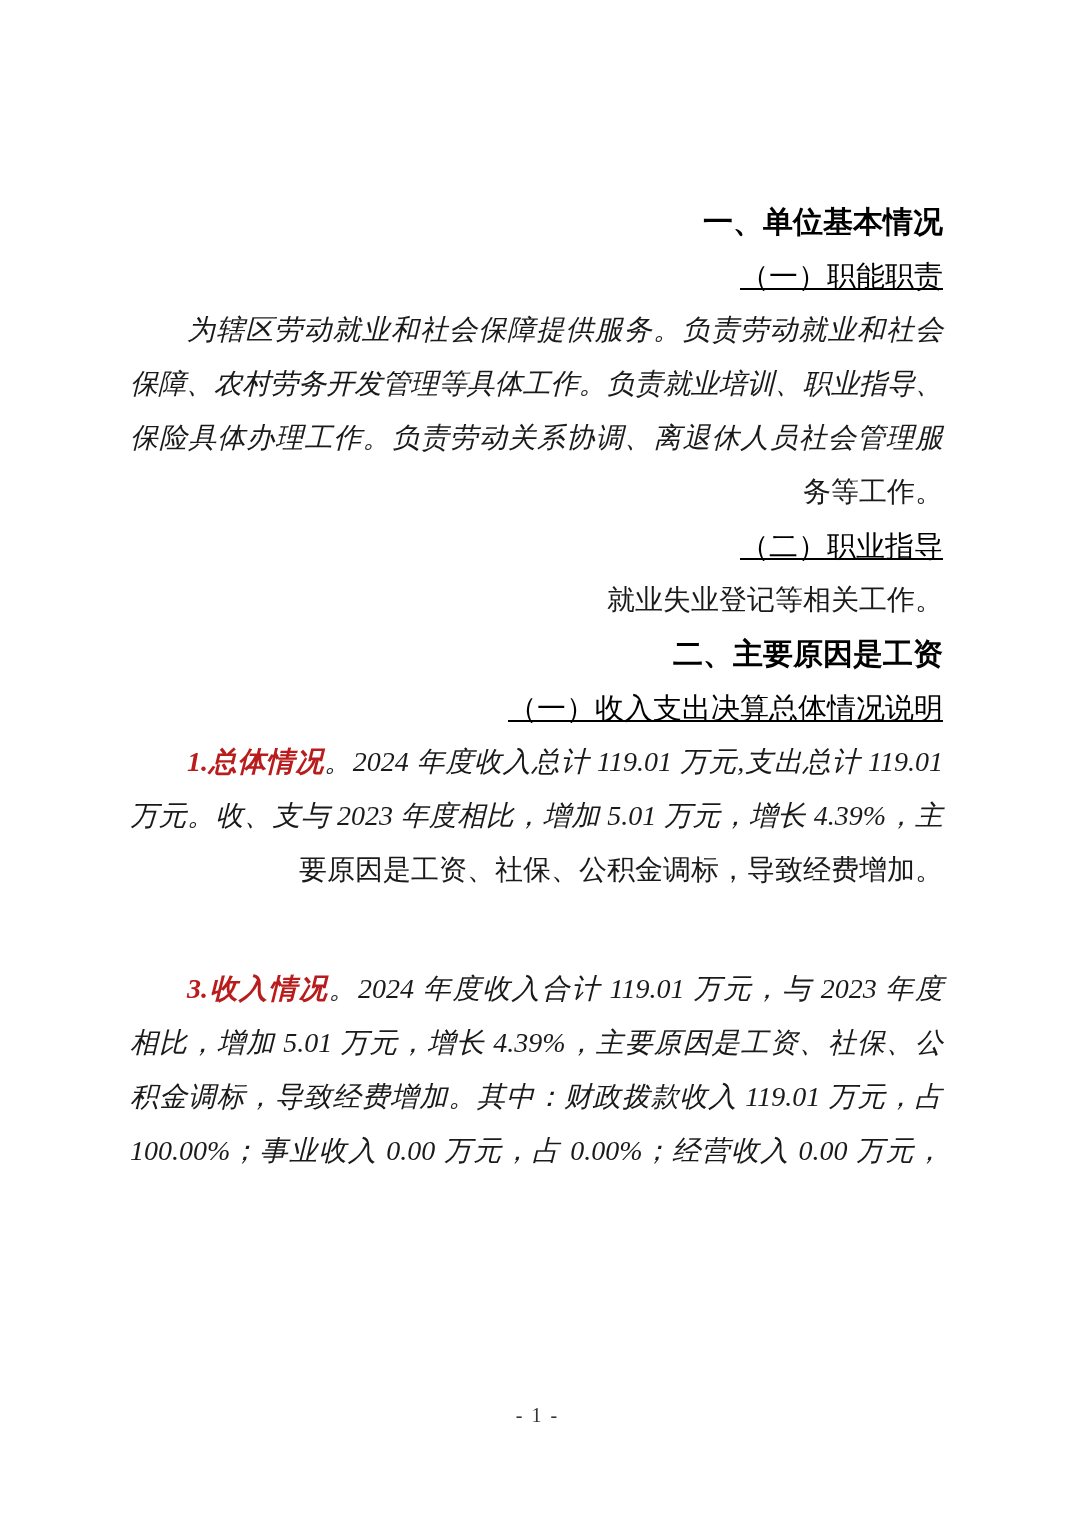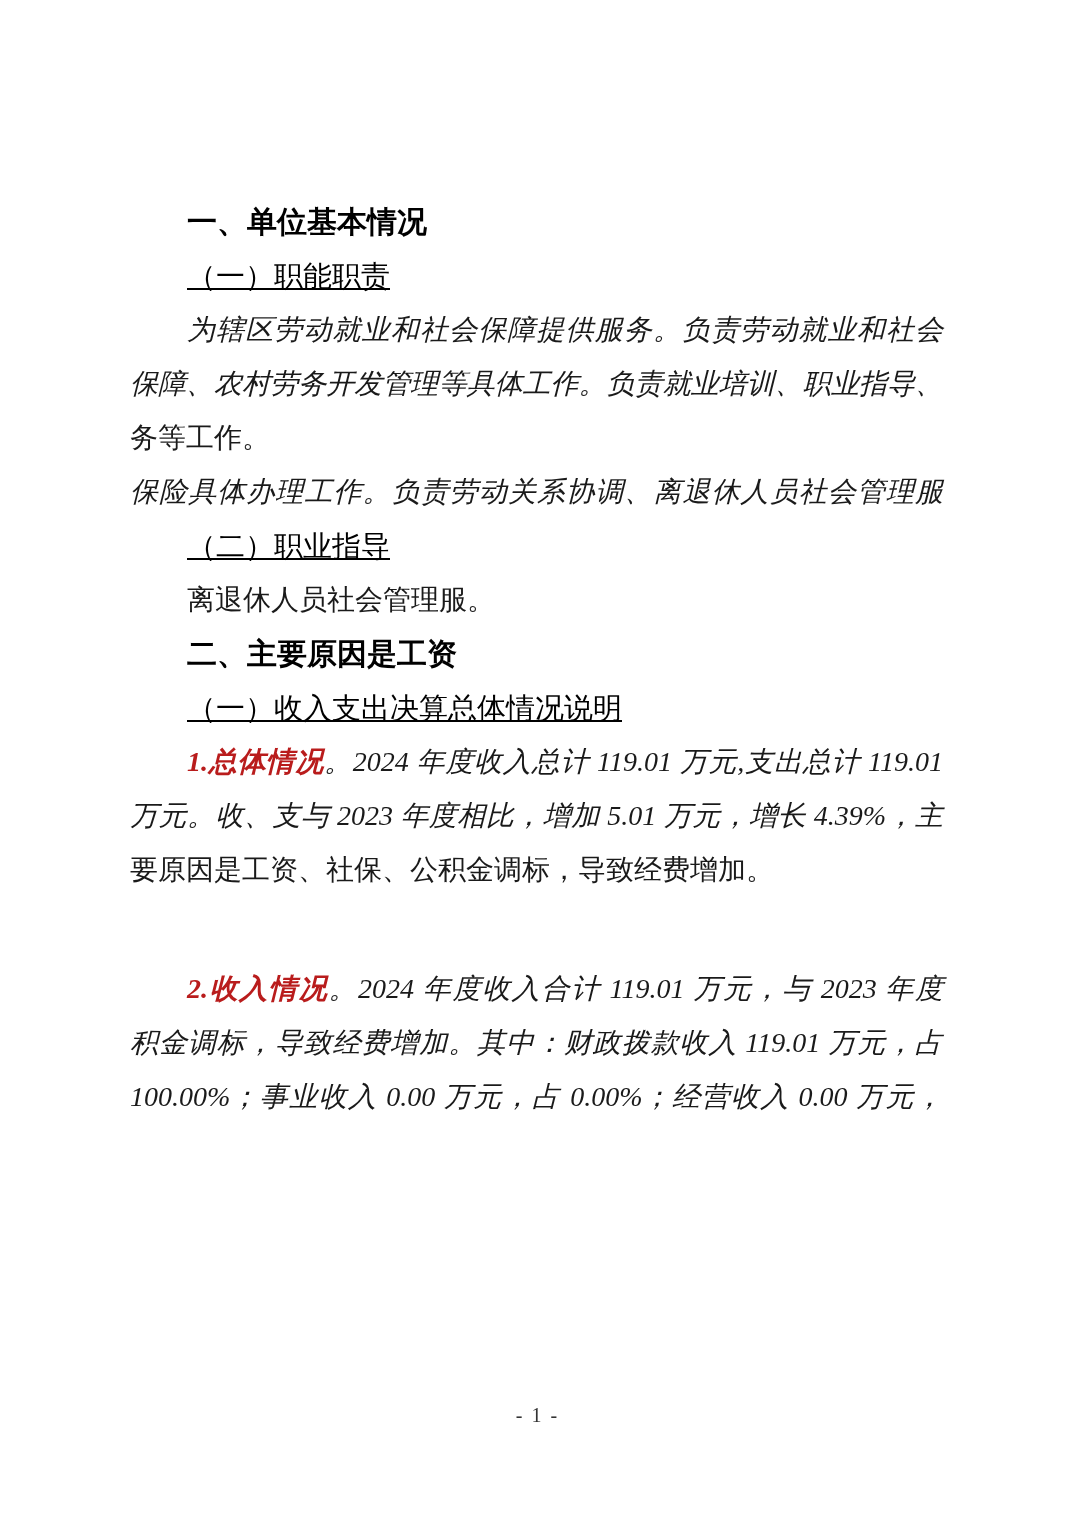--- a/index.html
+++ b/index.html
@@ -15,21 +15,21 @@
   .doc {
     position: absolute;
     left: 130px;
     top: 195px;
     width: 813px;
   }
   .line {
     height: 54px;
     line-height: 54px;
     font-size: 28px;
-    text-align: left;
+    text-align: right;
     white-space: nowrap;
   }
   .line.justify {
     white-space: normal;
     text-align: justify;
     text-align-last: justify;
     font-style: italic;
   }
   .indent { text-indent: 57px; }
   .h1 {
@@ -59,28 +59,29 @@
   }
 </style>
 </head>
 <body>
 
 <div class="doc">
   <div class="line h1 indent">一、单位基本情况</div>
   <div class="line h2 indent">（一）职能职责</div>
   <div class="line justify indent">为辖区劳动就业和社会保障提供服务。负责劳动就业和社会</div>
   <div class="line justify">保障、农村劳务开发管理等具体工作。负责就业培训、职业指导、</div>
+  <div class="line justify">保险具体办理工作。负责劳动关系协调、离退休人员社会管理服</div>
   <div class="line">务等工作。</div>
-  <div class="line justify">保险具体办理工作。负责劳动关系协调、离退休人员社会管理服</div>
   <div class="line h2 indent">（二）职业指导</div>
-  <div class="line indent">离退休人员社会管理服。</div>
+  <div class="line indent">就业失业登记等相关工作。</div>
   <div class="line h1 indent">二、主要原因是工资</div>
   <div class="line h2 indent">（一）收入支出决算总体情况说明</div>
   <div class="line justify indent"><span class="bold-lead">1.总体情况</span><span>。2024 年度收入总计 119.01 万元,支出总计 119.01</span></div>
   <div class="line justify">万元。收、支与 2023 年度相比，增加 5.01 万元，增长 4.39%，主</div>
   <div class="line">要原因是工资、社保、公积金调标，导致经费增加。</div>
   <div class="spacer"></div>
-  <div class="line justify indent"><span class="bold-lead">2.收入情况</span><span>。2024 年度收入合计 119.01 万元，与 2023 年度</span></div>
+  <div class="line justify indent"><span class="bold-lead">3.收入情况</span><span>。2024 年度收入合计 119.01 万元，与 2023 年度</span></div>
+  <div class="line justify">相比，增加 5.01 万元，增长 4.39%，主要原因是工资、社保、公</div>
   <div class="line justify">积金调标，导致经费增加。其中：财政拨款收入 119.01 万元，占</div>
   <div class="line justify">100.00%；事业收入 0.00 万元，占 0.00%；经营收入 0.00 万元，</div>
 </div>
 
 <div class="footer">- 1 -</div>
 
 </body></html>

